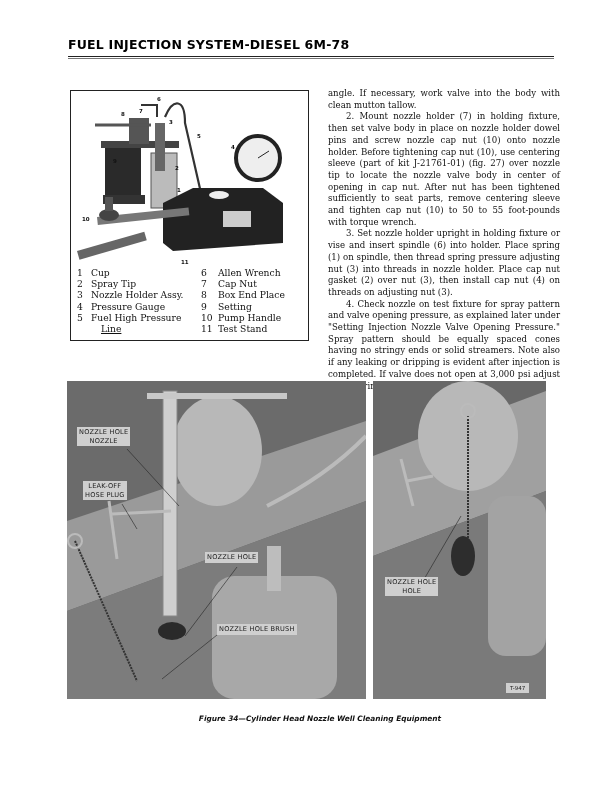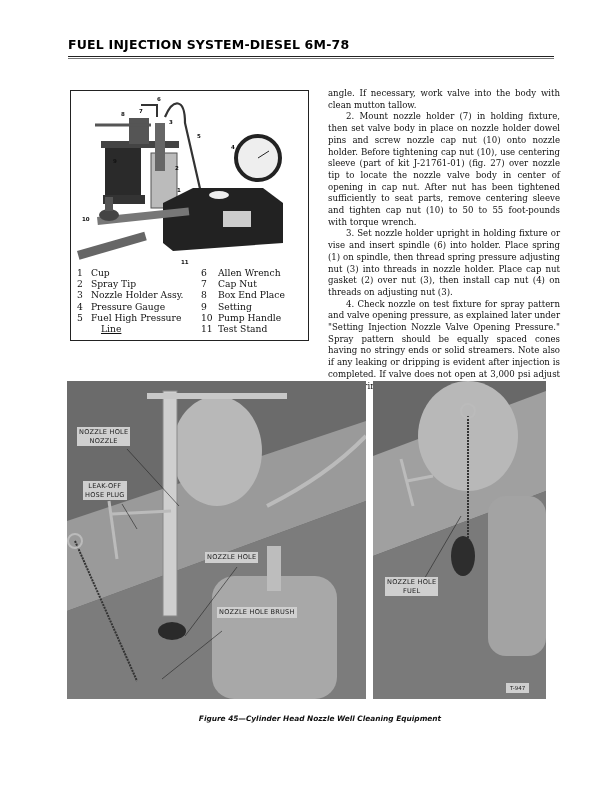--- a/index.html
+++ b/index.html
@@ -147,37 +147,37 @@
   </svg>
   <div class="plabel" style="left:10px; top:46px;">
     <div>NOZZLE HOLE</div>
     <div>NOZZLE</div>
   </div>
   <div class="plabel" style="left:7px; top:100px;margin-left:9px;">
     <div>LEAK-OFF</div>
     <div>HOSE PLUG</div>
   </div>
   <div class="plabel" style="left:138px; top:171px;">NOZZLE HOLE</div>
-  <div class="plabel" style="left:150px; top:226px;">NOZZLE HOLE BRUSH</div>
+  <div class="plabel" style="left:150px; top:243px;">NOZZLE HOLE BRUSH</div>
 </div>
 
 <div class="photo photo-right">
   <svg viewBox="0 0 173 318" preserveAspectRatio="none">
     <rect x="0" y="0" width="173" height="318" fill="#686868"></rect>
     <polygon points="0,75 173,10 173,110 0,175" fill="#a0a0a0"></polygon>
     <polygon points="0,175 173,110 173,318 0,318" fill="#7a7a7a"></polygon>
     <ellipse cx="95" cy="55" rx="50" ry="55" fill="#b8b8b8"></ellipse>
     <rect x="115" y="115" width="58" height="160" rx="18" fill="#a3a3a3"></rect>
     <line x1="95" y1="35" x2="95" y2="170" stroke="#333" stroke-width="2" stroke-dasharray="2 1"></line>
     <circle cx="95" cy="30" r="7" fill="none" stroke="#bbb" stroke-width="2"></circle>
     <ellipse cx="90" cy="175" rx="12" ry="20" fill="#2d2d2d"></ellipse>
     <line x1="28" y1="78" x2="40" y2="125" stroke="#bbb" stroke-width="3"></line>
     <line x1="34" y1="100" x2="60" y2="95" stroke="#bbb" stroke-width="3"></line>
     <line x1="50" y1="200" x2="88" y2="135" stroke="#222" stroke-width="0.6"></line>
   </svg>
   <div class="plabel" style="left:12px; top:196px;">
     <div>NOZZLE HOLE</div>
-    <div>FUEL</div>
+    <div>HOLE</div>
   </div>
   <div class="tag" style="left:133px; top:302px;">T-947</div>
 </div>
 
-<div class="caption cap29">Figure 45—Cylinder Head Nozzle Well Cleaning Equipment</div>
+<div class="caption cap29">Figure 34—Cylinder Head Nozzle Well Cleaning Equipment</div>
 
 </body></html>

